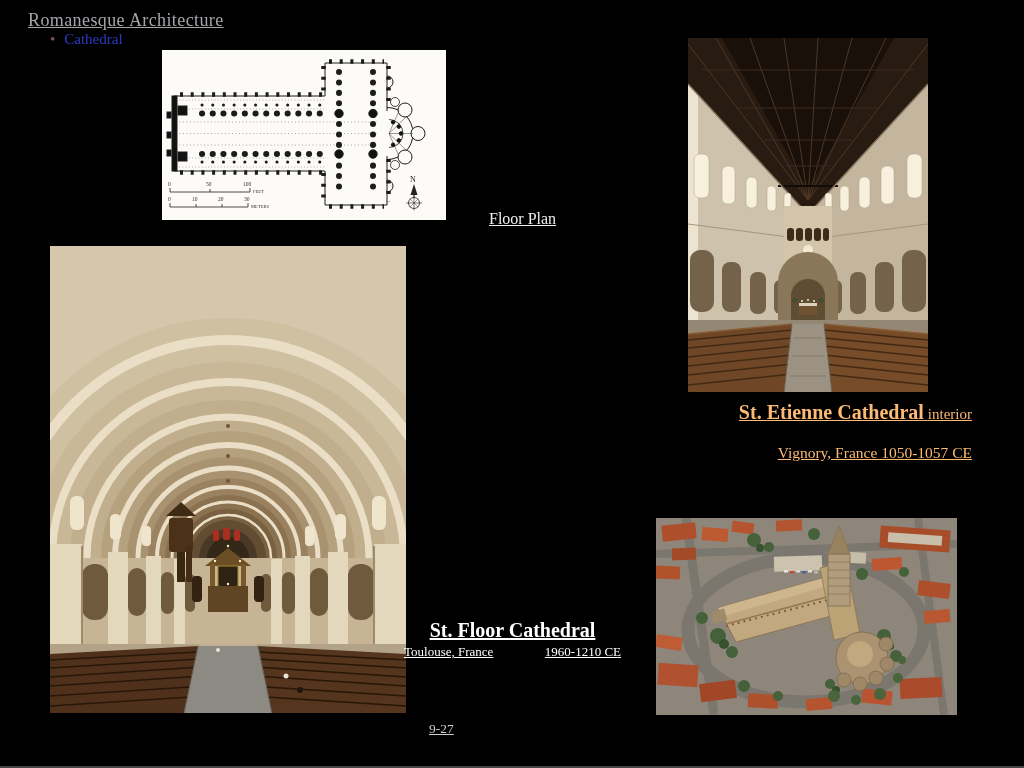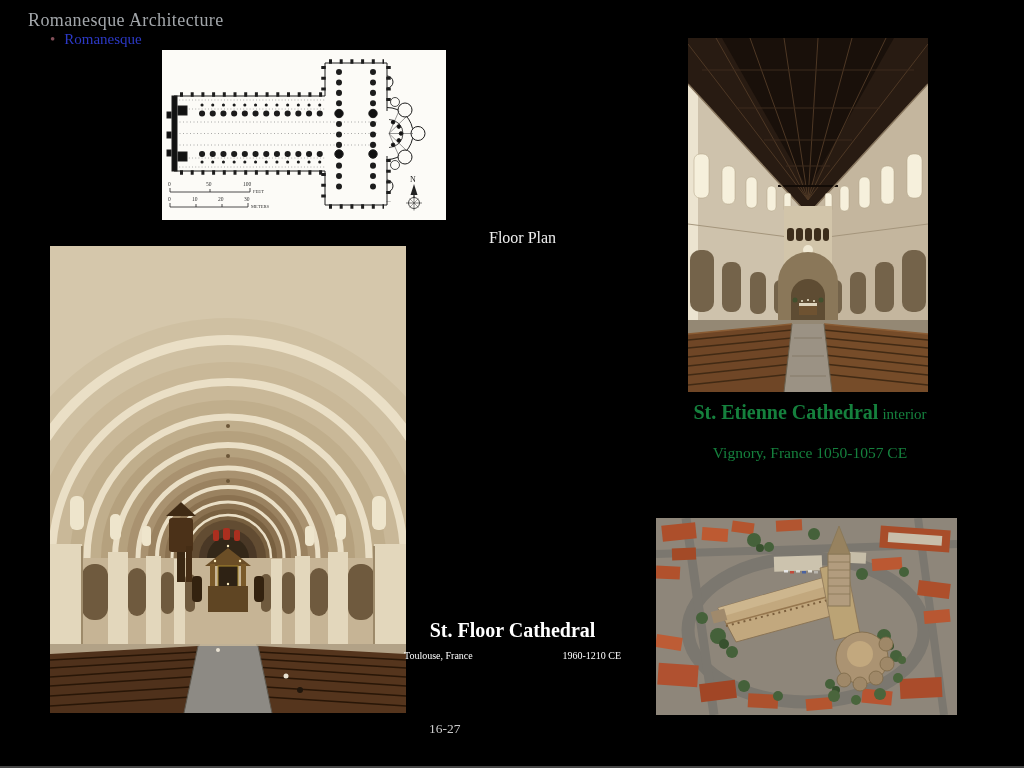--- a/index.html
+++ b/index.html
@@ -1,46 +1,46 @@
 <!DOCTYPE html>
 <html><head>
 <meta charset="utf-8">
 <style>
   html,body{margin:0;padding:0;background:#000;}
   .slide{position:relative;width:1024px;height:768px;background:#000;overflow:hidden;
          font-family:"Liberation Serif","DejaVu Serif",serif;}
-  .abs{position:absolute;}
+  .abs{position:absolute;text-decoration:underline;}
   .slide-title{left:28px;top:10px;font-size:18px;color:#a2a6aa;letter-spacing:.4px;}
   .bullet-line{left:50px;top:31px;font-size:15px;}
   .bullet-marker{color:#84505a;margin-right:9px;}
   .bullet-label{color:#2c39c6;}
   .floorplan-box{left:162px;top:50px;width:284px;height:170px;background:#fcfbf7;}
-  .floorplan-label{left:489px;top:210px;font-size:16px;color:#eeeeee;margin-top:19px;}
+  .floorplan-label{left:489px;top:210px;font-size:16px;color:#eeeeee;}
   .etienne-photo{left:688px;top:38px;width:240px;height:354px;}
-  .etienne-caption{left:648px;top:401px;width:324px;text-align:center;color:#15803d;}
+  .etienne-caption{left:648px;top:401px;width:324px;text-align:right;color:#fdba74;}
   .cap-bold{font-weight:bold;font-size:20px;}
   .cap-qual{font-size:15px;font-weight:normal;}
   .cap-line2{font-size:15.5px;margin-top:20px;}
   .sernin-photo{left:50px;top:246px;width:356px;height:467px;}
   .sernin-caption{left:404px;top:619px;width:217px;color:#fff;text-align:center;}
-  .sernin-line2{display:flex;justify-content:space-between;font-size:10px;margin-top:8px;}
+  .sernin-line2{display:flex;justify-content:space-between;font-size:13px;margin-top:2px;}
   .aerial-photo{left:656px;top:518px;width:301px;height:197px;}
   .page-number{left:429px;top:721px;font-size:13.5px;color:#cccccc;}
   .bottom-rule{left:0;right:0;bottom:0;height:2px;background:#454545;}
   svg{display:block;}
 </style>
 </head>
 <body>
 
 <div class="slide">
 
   <div class="abs slide-title">Romanesque Architecture</div>
 
   <div class="abs bullet-line">
-    <span class="bullet-marker">•</span><span class="bullet-label">Romanesque</span>
+    <span class="bullet-marker">•</span><span class="bullet-label">Cathedral</span>
   </div>
 
   <div class="abs floorplan-box">
     <svg width="284" height="170" viewBox="0 0 284 170">
       <rect width="284" height="170" fill="#fcfbf7"></rect>
       <g stroke="#1c1c1c" fill="#111">
 
         <line x1="12" y1="46" x2="163" y2="46" stroke-width="1"></line>
         <line x1="12" y1="121" x2="163" y2="121" stroke-width="1"></line>
         <line x1="18" y1="44.5" x2="163" y2="44.5" stroke-width="4.5" stroke-dasharray="3 7.7"></line>
@@ -469,15 +469,15 @@
       <g fill="#4a653c">
         <circle cx="178" cy="178" r="6"></circle>
           <circle cx="200" cy="182" r="5"></circle>
           <circle cx="224" cy="176" r="6"></circle>
         <circle cx="242" cy="160" r="5"></circle>
           <circle cx="246" cy="142" r="4"></circle>
       </g>
     </svg>
   </div>
 
-  <div class="abs page-number">16-27</div>
+  <div class="abs page-number">9-27</div>
   <div class="abs bottom-rule"></div>
 </div>
 
 </body></html>

